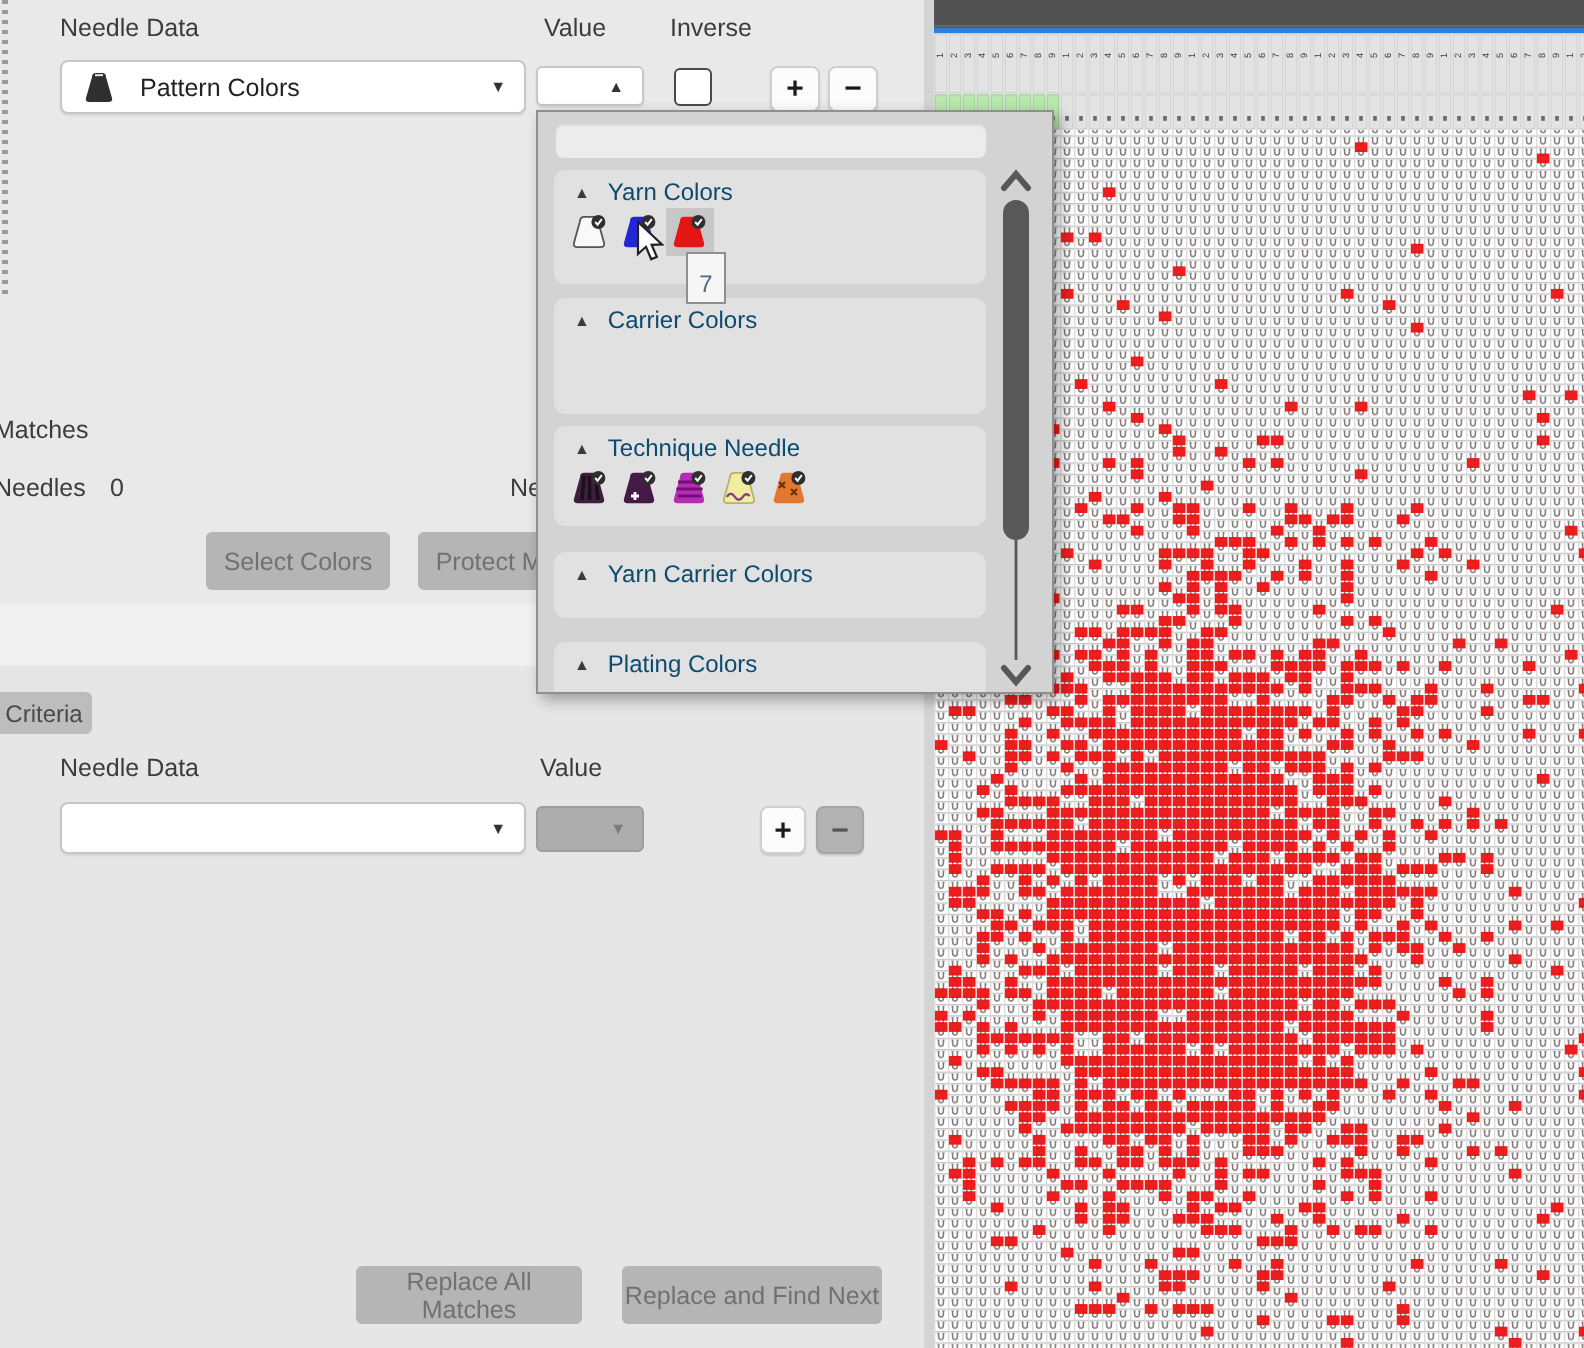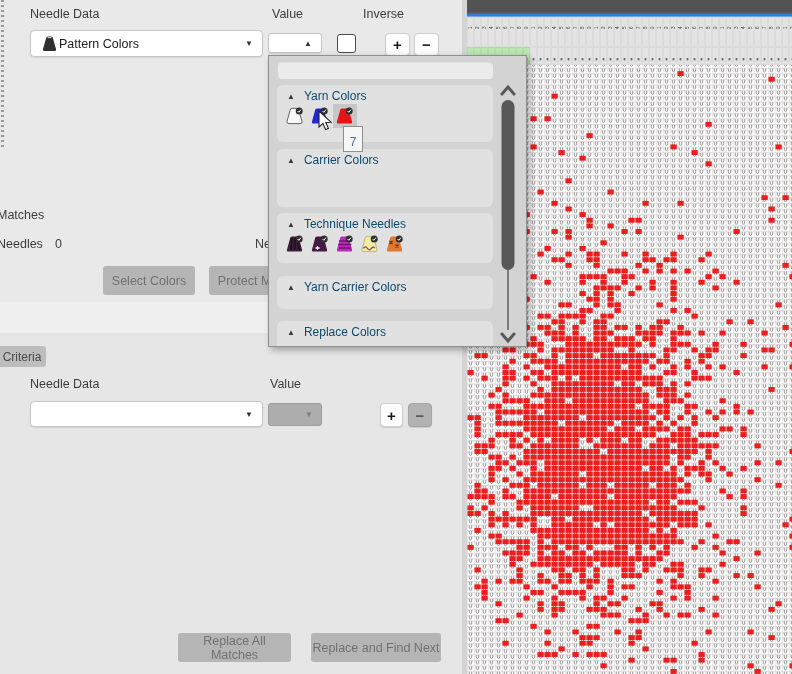--- a/index.html
+++ b/index.html
@@ -33,30 +33,30 @@
 </style>
 </head>
 <body>
 
 <div class="a" style="left:0;top:0;width:462px;height:529px;padding-left:24px;">
   <div class="a dots" style="left:1px;top:0;height:148px;"></div>
   <div class="a dots" style="left:1px;top:372px;height:124px;"></div>
 
   <div class="a lbl" style="left:30px;top:7px;">Needle Data</div>
   <div class="a lbl" style="left:272px;top:7px;">Value</div>
-  <div class="a lbl" style="left:335px;top:7px;margin-left:28px;">Inverse</div>
+  <div class="a lbl" style="left:335px;top:7px;">Inverse</div>
 
   <div class="a combo" style="left:30px;top:30px;width:233px;height:27px;">
     <span style="margin-left:9px;display:flex;">
       <svg width="19" height="18" viewBox="0 0 19 18">
           <path d="M6,3.5 Q6,1.5 8,1.5 H11 Q13,1.5 13,3.5 L16,14 Q16.6,16 14,16 H5 Q2.4,16 3,14 Z" fill="#2f2f2f"></path>
           <path d="M7.5,2.6 h4" stroke="#e9e9e9" stroke-width="1"></path>
         </svg>
     </span>
-    <span class="lbl" style="margin-left:0;font-size:12.5px;color:#222;">Pattern Colors</span>
+    <span class="lbl" style="margin-left:11px;font-size:12.5px;color:#222;">Pattern Colors</span>
     <span class="chev">▼</span>
   </div>
 
   <div class="a combo" style="left:268px;top:33px;width:54px;height:20px;border-radius:3px;">
     <span class="chev">▲</span>
   </div>
 
   <div class="a chk" style="left:337px;top:34px;width:19px;height:19px;"></div>
 
   <button class="a sqbtn" style="left:385px;top:33px;width:25px;height:23px;">+</button>
@@ -1661,21 +1661,21 @@
     <div class="cardhead">
       <span class="tri">▲</span>
       <span class="txt">Carrier Colors</span>
     </div>
     <div class="swrow"></div>
   </div>
 
   <div class="card" style="top:157px;height:50px;">
     <div class="cardhead">
       <span class="tri">▲</span>
-      <span class="txt">Technique Needles</span>
+      <span class="txt">Technique Needle</span>
     </div>
     <div class="swrow">
         <span style="display:flex;">
           <svg width="19" height="18" viewBox="0 0 19 18">
             <path d="M5,3.6 Q5,1.4 7.2,1.4 H11.8 Q14,1.4 14,3.6 L17,14.4 Q17.6,16.6 15,16.6 H4 Q1.4,16.6 2,14.4 Z" fill="#3d1f3d"></path>
             <path d="M7,3 L6,15 M9.8,3 L9.8,15 M12.8,3.4 L14,15" stroke="#1d0d1d" stroke-width="1.7" fill="none"></path>
             <circle cx="14.2" cy="4" r="3.5" fill="#2f2f2f"></circle>
             <path d="M12.6,4 l1.2,1.3 2.1,-2.7" stroke="#fff" stroke-width="1" fill="none"></path>
           </svg>
         </span>
@@ -1718,21 +1718,21 @@
     <div class="cardhead">
       <span class="tri">▲</span>
       <span class="txt">Yarn Carrier Colors</span>
     </div>
     <div class="swrow"></div>
   </div>
 
   <div class="card" style="top:265px;height:60px;">
     <div class="cardhead">
       <span class="tri">▲</span>
-      <span class="txt">Replace Colors</span>
+      <span class="txt">Plating Colors</span>
     </div>
     <div class="swrow"></div>
   </div>
 
   <svg class="a" style="left:229px;top:28px;" width="20" height="260">
     <path d="M4,10 L10,3 L16,10" fill="none" stroke="#585858" stroke-width="3" stroke-linecap="round"></path>
     <rect x="3.5" y="16" width="13" height="170" rx="6.5" fill="#585858"></rect>
     <line x1="10" y1="186" x2="10" y2="246" stroke="#585858" stroke-width="1.4"></line>
     <path d="M4,250 L10,257 L16,250" fill="none" stroke="#585858" stroke-width="3" stroke-linecap="round"></path>
   </svg>

